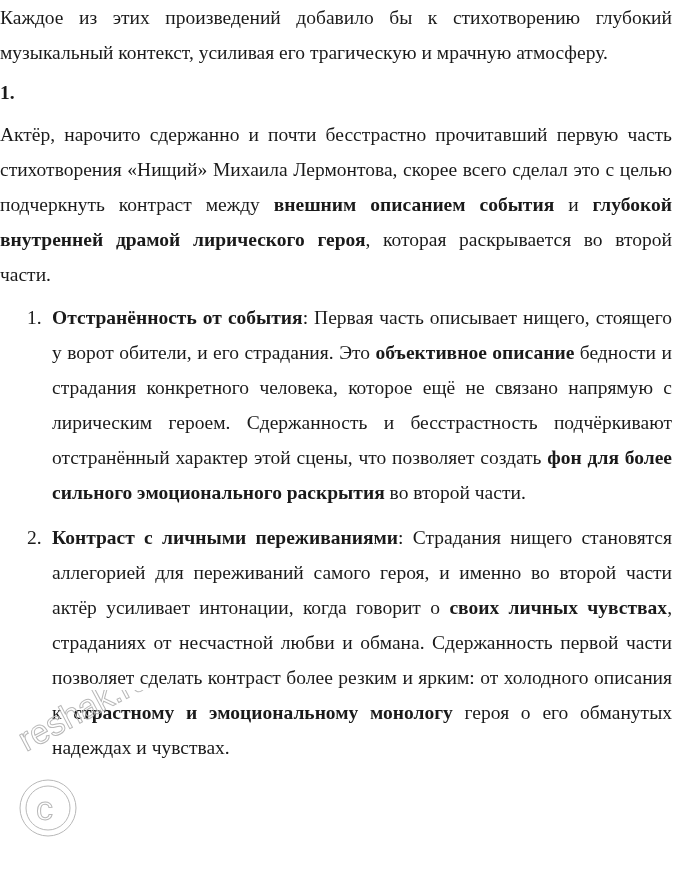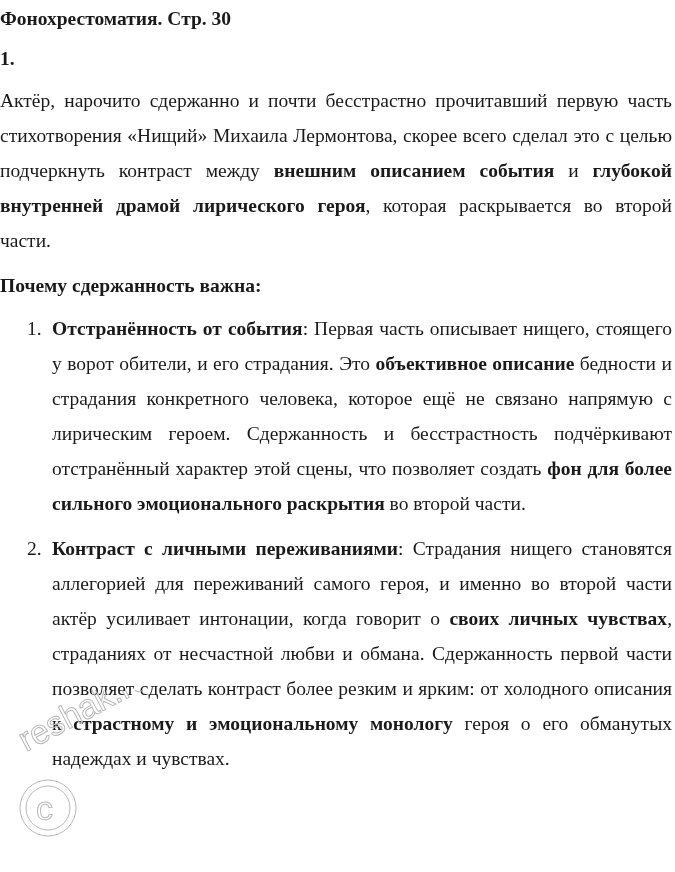--- a/index.html
+++ b/index.html
@@ -56,28 +56,27 @@
     width: 190px;
     height: 180px;
     pointer-events: none;
   }
 </style>
 </head>
 <body>
 
 <div class="page">
 
+  <p class="p"><span>Каждое из этих произведений добавило бы к стихотворению глубокий музыкальный контекст, усиливая его трагическую и мрачную атмосферу.</span></p>
 
-  <p class="heading" style="margin-top:1px;">Фонохрестоматия. Стр. 30</p>
 
   <p class="heading" style="margin-top:5px;">1.</p>
 
   <p class="p" style="margin-top:7px;"><span>Актёр, нарочито сдержанно и почти бесстрастно прочитавший первую часть стихотворения «Нищий» Михаила Лермонтова, скорее всего сделал это с целью подчеркнуть контраст между </span><span class="b">внешним описанием события</span><span> и </span><span class="b">глубокой внутренней драмой лирического героя</span><span>, которая раскрывается во второй части.</span></p>
 
-  <p class="heading" style="margin-top:10px;">Почему сдержанность важна:</p>
 
   <ol class="list" style="margin-top:8px;">
     <li class="list-item">
       <span class="list-num">1.</span>
       <p class="p"><span class="b">Отстранённость от события</span><span>: Первая часть описывает нищего, стоящего у ворот обители, и его страдания. Это </span><span class="b">объективное описание</span><span> бедности и страдания конкретного человека, которое ещё не связано напрямую с лирическим героем. Сдержанность и бесстрастность подчёркивают отстранённый характер этой сцены, что позволяет создать </span><span class="b">фон для более сильного эмоционального раскрытия</span><span> во второй части.</span></p>
     </li>
     <li class="list-item" style="margin-top:10px;">
       <span class="list-num">2.</span>
       <p class="p"><span class="b">Контраст с личными переживаниями</span><span>: Страдания нищего становятся аллегорией для переживаний самого героя, и именно во второй части актёр усиливает интонации, когда говорит о </span><span class="b">своих личных чувствах</span><span>, страданиях от несчастной любви и обмана. Сдержанность первой части позволяет сделать контраст более резким и ярким: от холодного описания к </span><span class="b">страстному и эмоциональному монологу</span><span> героя о его обманутых надеждах и чувствах.</span></p>
     </li>

